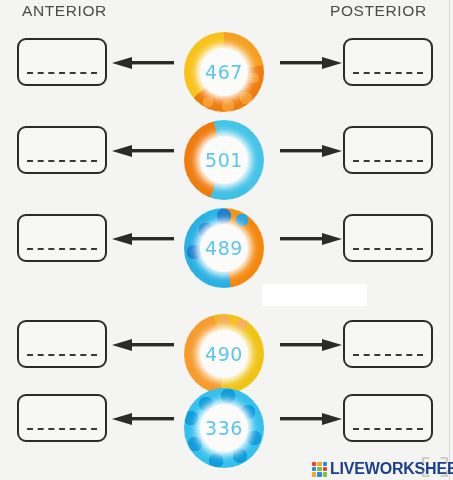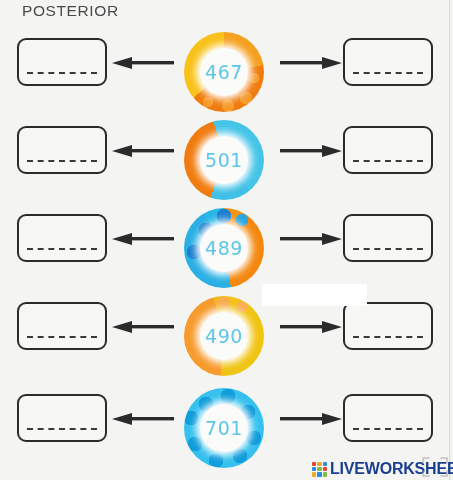--- a/index.html
+++ b/index.html
@@ -223,21 +223,22 @@
   }
 </style>
 </head>
 <body>
 
 <div id="worksheet">
 
   <div class="right-edge-rule"></div>
 
   <div class="header">
-    <div class="header-label header-anterior">POSTERIOR</div>
+    <div class="header-label header-anterior">ANTERIOR</div>
+    <div class="header-label header-posterior">POSTERIOR</div>
   </div>
 
   <div id="rows-container">
       <div class="row" style="top: 38px;">
         <div class="answer-box left"><span class="answer-dashes"></span><span></span></div>
         <div class="arrow left">
           <svg width="62" height="12" viewBox="0 0 62 12">
             <path d="M0 6 L20 0 L20 12 Z" fill="#2b2b2b"></path>
             <rect x="19" y="4" width="43" height="3.4" fill="#2b2b2b"></rect>
           </svg>
@@ -290,21 +291,21 @@
           <span class="circle-number">489</span>
         </div>
         <div class="arrow right">
           <svg width="62" height="12" viewBox="0 0 62 12">
             <rect x="0" y="4" width="44" height="3.4" fill="#2b2b2b"></rect>
             <path d="M62 6 L42 0 L42 12 Z" fill="#2b2b2b"></path>
           </svg>
         </div>
         <div class="answer-box right"><span class="answer-dashes"></span><span></span></div>
       </div>
-      <div class="row" style="top: 302px; padding-left: 31px;">
+      <div class="row" style="top: 320px; padding-left: 31px;">
         <div class="answer-box left"><span class="answer-dashes"></span><span></span></div>
         <div class="arrow left">
           <svg width="62" height="12" viewBox="0 0 62 12">
             <path d="M0 6 L20 0 L20 12 Z" fill="#2b2b2b"></path>
             <rect x="19" y="4" width="43" height="3.4" fill="#2b2b2b"></rect>
           </svg>
         </div>
         <div class="circle-wrap">
           <span class="ring ring-4"></span>
           <span class="ring-hole"></span>
@@ -322,21 +323,21 @@
         <div class="answer-box left"><span class="answer-dashes"></span><span></span></div>
         <div class="arrow left">
           <svg width="62" height="12" viewBox="0 0 62 12">
             <path d="M0 6 L20 0 L20 12 Z" fill="#2b2b2b"></path>
             <rect x="19" y="4" width="43" height="3.4" fill="#2b2b2b"></rect>
           </svg>
         </div>
         <div class="circle-wrap">
           <span class="ring ring-5"></span>
           <span class="ring-hole"></span>
-          <span class="circle-number">701</span>
+          <span class="circle-number">336</span>
         </div>
         <div class="arrow right">
           <svg width="62" height="12" viewBox="0 0 62 12">
             <rect x="0" y="4" width="44" height="3.4" fill="#2b2b2b"></rect>
             <path d="M62 6 L42 0 L42 12 Z" fill="#2b2b2b"></path>
           </svg>
         </div>
         <div class="answer-box right"><span class="answer-dashes"></span><span></span></div>
       </div>
     </div>

